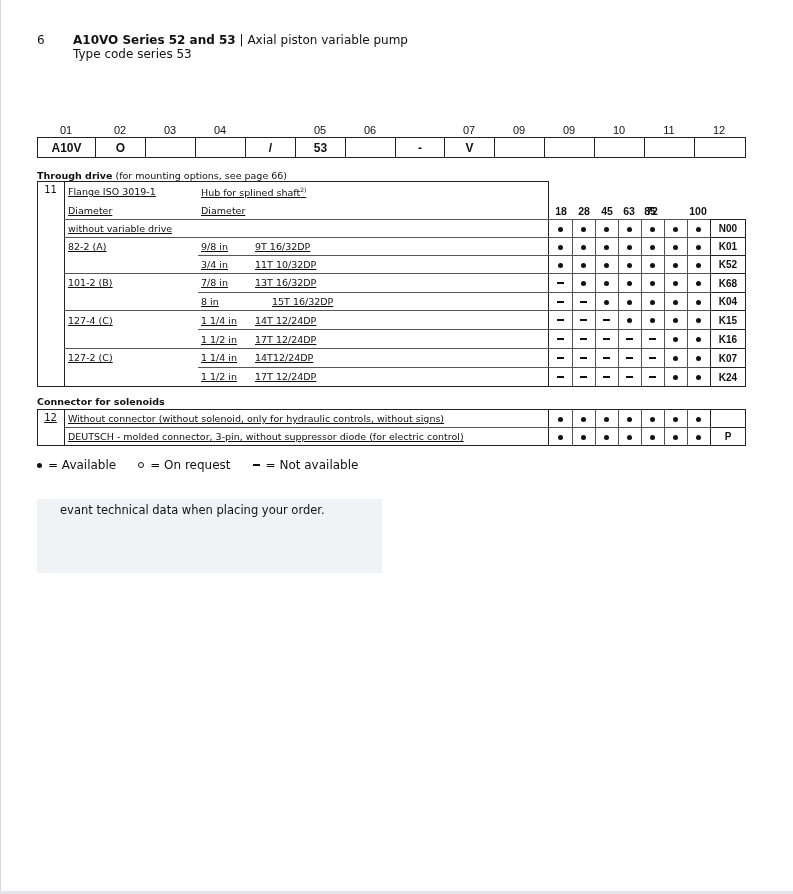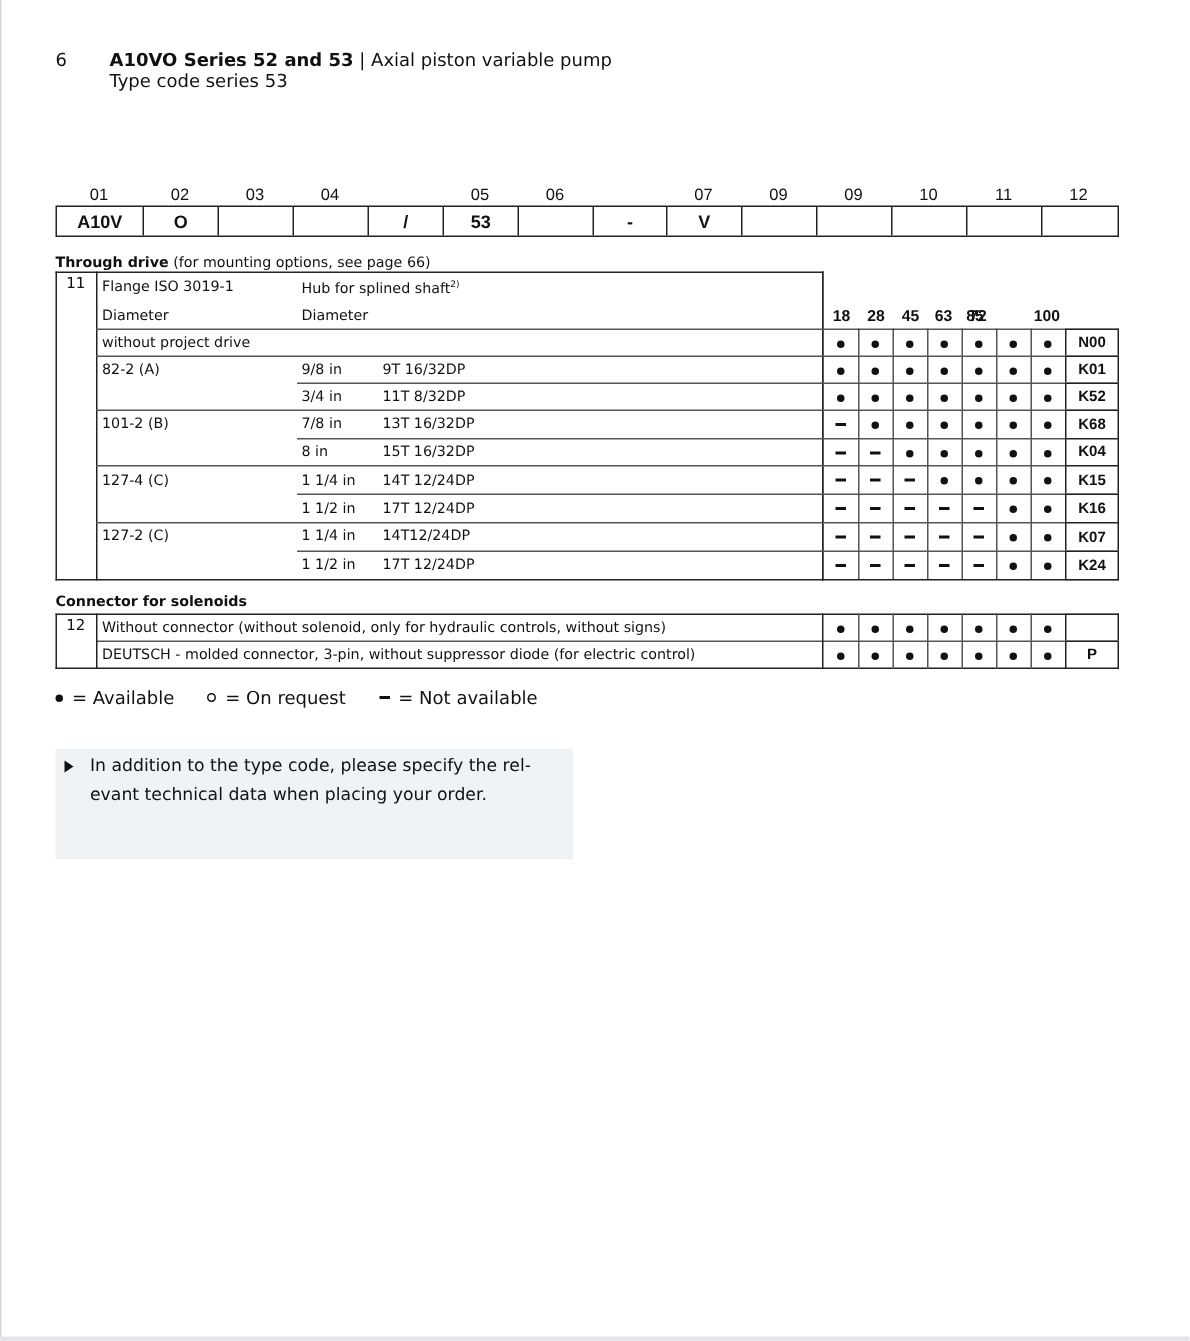--- a/index.html
+++ b/index.html
@@ -22,21 +22,21 @@
   .tc-cell:last-child { border-right:none; }
 
   .section-head { position:absolute; left:37px; font-size:9.5px; }
   .section-head b { font-weight:bold; }
 
   
   .td-outer { position:absolute; left:37px; top:181px; width:512px; height:206px; border:1px solid #222; border-bottom:none; box-sizing:border-box; }
   .td-code { position:absolute; left:37px; top:181px; width:27px; font-size:10px; text-align:center; padding-top:3px; }
   .vline { position:absolute; background:#222; width:1px; }
   .hline { position:absolute; background:#555; height:1px; }
-  .cell-text { position:absolute; font-size:9.5px; white-space:nowrap; }
+  .cell-text { position:absolute; font-size:9.5px; white-space:nowrap;text-decoration:underline; }
 
   .grid-head { position:absolute; top:205px; font-family:"Liberation Sans", sans-serif; font-weight:bold; font-size:10.5px; transform:translateX(-50%); }
   .gcell { position:absolute; width:23px; height:18px; box-sizing:border-box; display:flex; align-items:center; justify-content:center; font-family:"Liberation Sans", sans-serif; font-weight:bold; font-size:10px; }
   .dot { width:5px; height:5px; border-radius:50%; background:#111; }
   .dash { width:7px; height:2px; background:#111; }
   .codebox { position:absolute; width:48px; height:18px; border:1px solid #222; box-sizing:border-box; display:flex; align-items:center; justify-content:center; font-family:"Liberation Sans", sans-serif; font-weight:bold; font-size:10px; background:#fff; }
 
   .legend { position:absolute; top:458px; left:37px; font-size:12px; display:flex; align-items:center; }
   .legend .item { display:flex; align-items:center; margin-right:22px; }
   .legend .sym { display:inline-block; margin-right:6px; }
@@ -124,31 +124,31 @@
 
 <div class="vline" style="left:572px;top:219px;height:167px;background:#555;"></div>
 <div class="vline" style="left:595px;top:219px;height:167px;background:#555;"></div>
 <div class="vline" style="left:618px;top:219px;height:167px;background:#555;"></div>
 <div class="vline" style="left:641px;top:219px;height:167px;background:#555;"></div>
 <div class="vline" style="left:664px;top:219px;height:167px;background:#555;"></div>
 <div class="vline" style="left:687px;top:219px;height:167px;background:#555;"></div>
 <div class="vline" style="left:710px;top:219px;height:167px;"></div>
 <div class="vline" style="left:745px;top:219px;height:168px;"></div>
 
-<div class="cell-text" style="left:68px;top:223px">without project drive</div>
+<div class="cell-text" style="left:68px;top:223px">without variable drive</div>
 <div class="cell-text" style="left:68px;top:241px">82-2 (A)</div>
 <div class="cell-text" style="left:201px;top:241px">9/8 in</div>
 <div class="cell-text" style="left:255px;top:241px">9T 16/32DP</div>
 <div class="cell-text" style="left:201px;top:259px">3/4 in</div>
-<div class="cell-text" style="left:255px;top:259px">11T 8/32DP</div>
+<div class="cell-text" style="left:255px;top:259px">11T 10/32DP</div>
 <div class="cell-text" style="left:68px;top:277px">101-2 (B)</div>
 <div class="cell-text" style="left:201px;top:277px">7/8 in</div>
 <div class="cell-text" style="left:255px;top:277px">13T 16/32DP</div>
 <div class="cell-text" style="left:201px;top:296px">8 in</div>
-<div class="cell-text" style="left:255px;top:296px">15T 16/32DP</div>
+<div class="cell-text" style="left:272px;top:296px">15T 16/32DP</div>
 <div class="cell-text" style="left:68px;top:315px">127-4 (C)</div>
 <div class="cell-text" style="left:201px;top:315px">1 1/4 in</div>
 <div class="cell-text" style="left:255px;top:315px">14T 12/24DP</div>
 <div class="cell-text" style="left:201px;top:334px">1 1/2 in</div>
 <div class="cell-text" style="left:255px;top:334px">17T 12/24DP</div>
 <div class="cell-text" style="left:68px;top:352px">127-2 (C)</div>
 <div class="cell-text" style="left:201px;top:352px">1 1/4 in</div>
 <div class="cell-text" style="left:255px;top:352px">14T12/24DP</div>
 <div class="cell-text" style="left:201px;top:371px">1 1/2 in</div>
 <div class="cell-text" style="left:255px;top:371px">17T 12/24DP</div>
@@ -431,20 +431,16 @@
       <span>= On request</span>
     </div>
   <div class="item">
       <span class="sym lg-dash"></span>
       <span>= Not available</span>
     </div>
 </div>
 
 <div class="notice">
   <div class="bul">
-      <span class="arrow"></span>
-      <span>In addition to the type code, please specify the rel-</span>
-    </div>
-  <div class="bul">
       <span style="width:19px;flex-shrink:0"></span>
       <span>evant technical data when placing your order.</span>
     </div>
 </div>
 
 </body></html>

